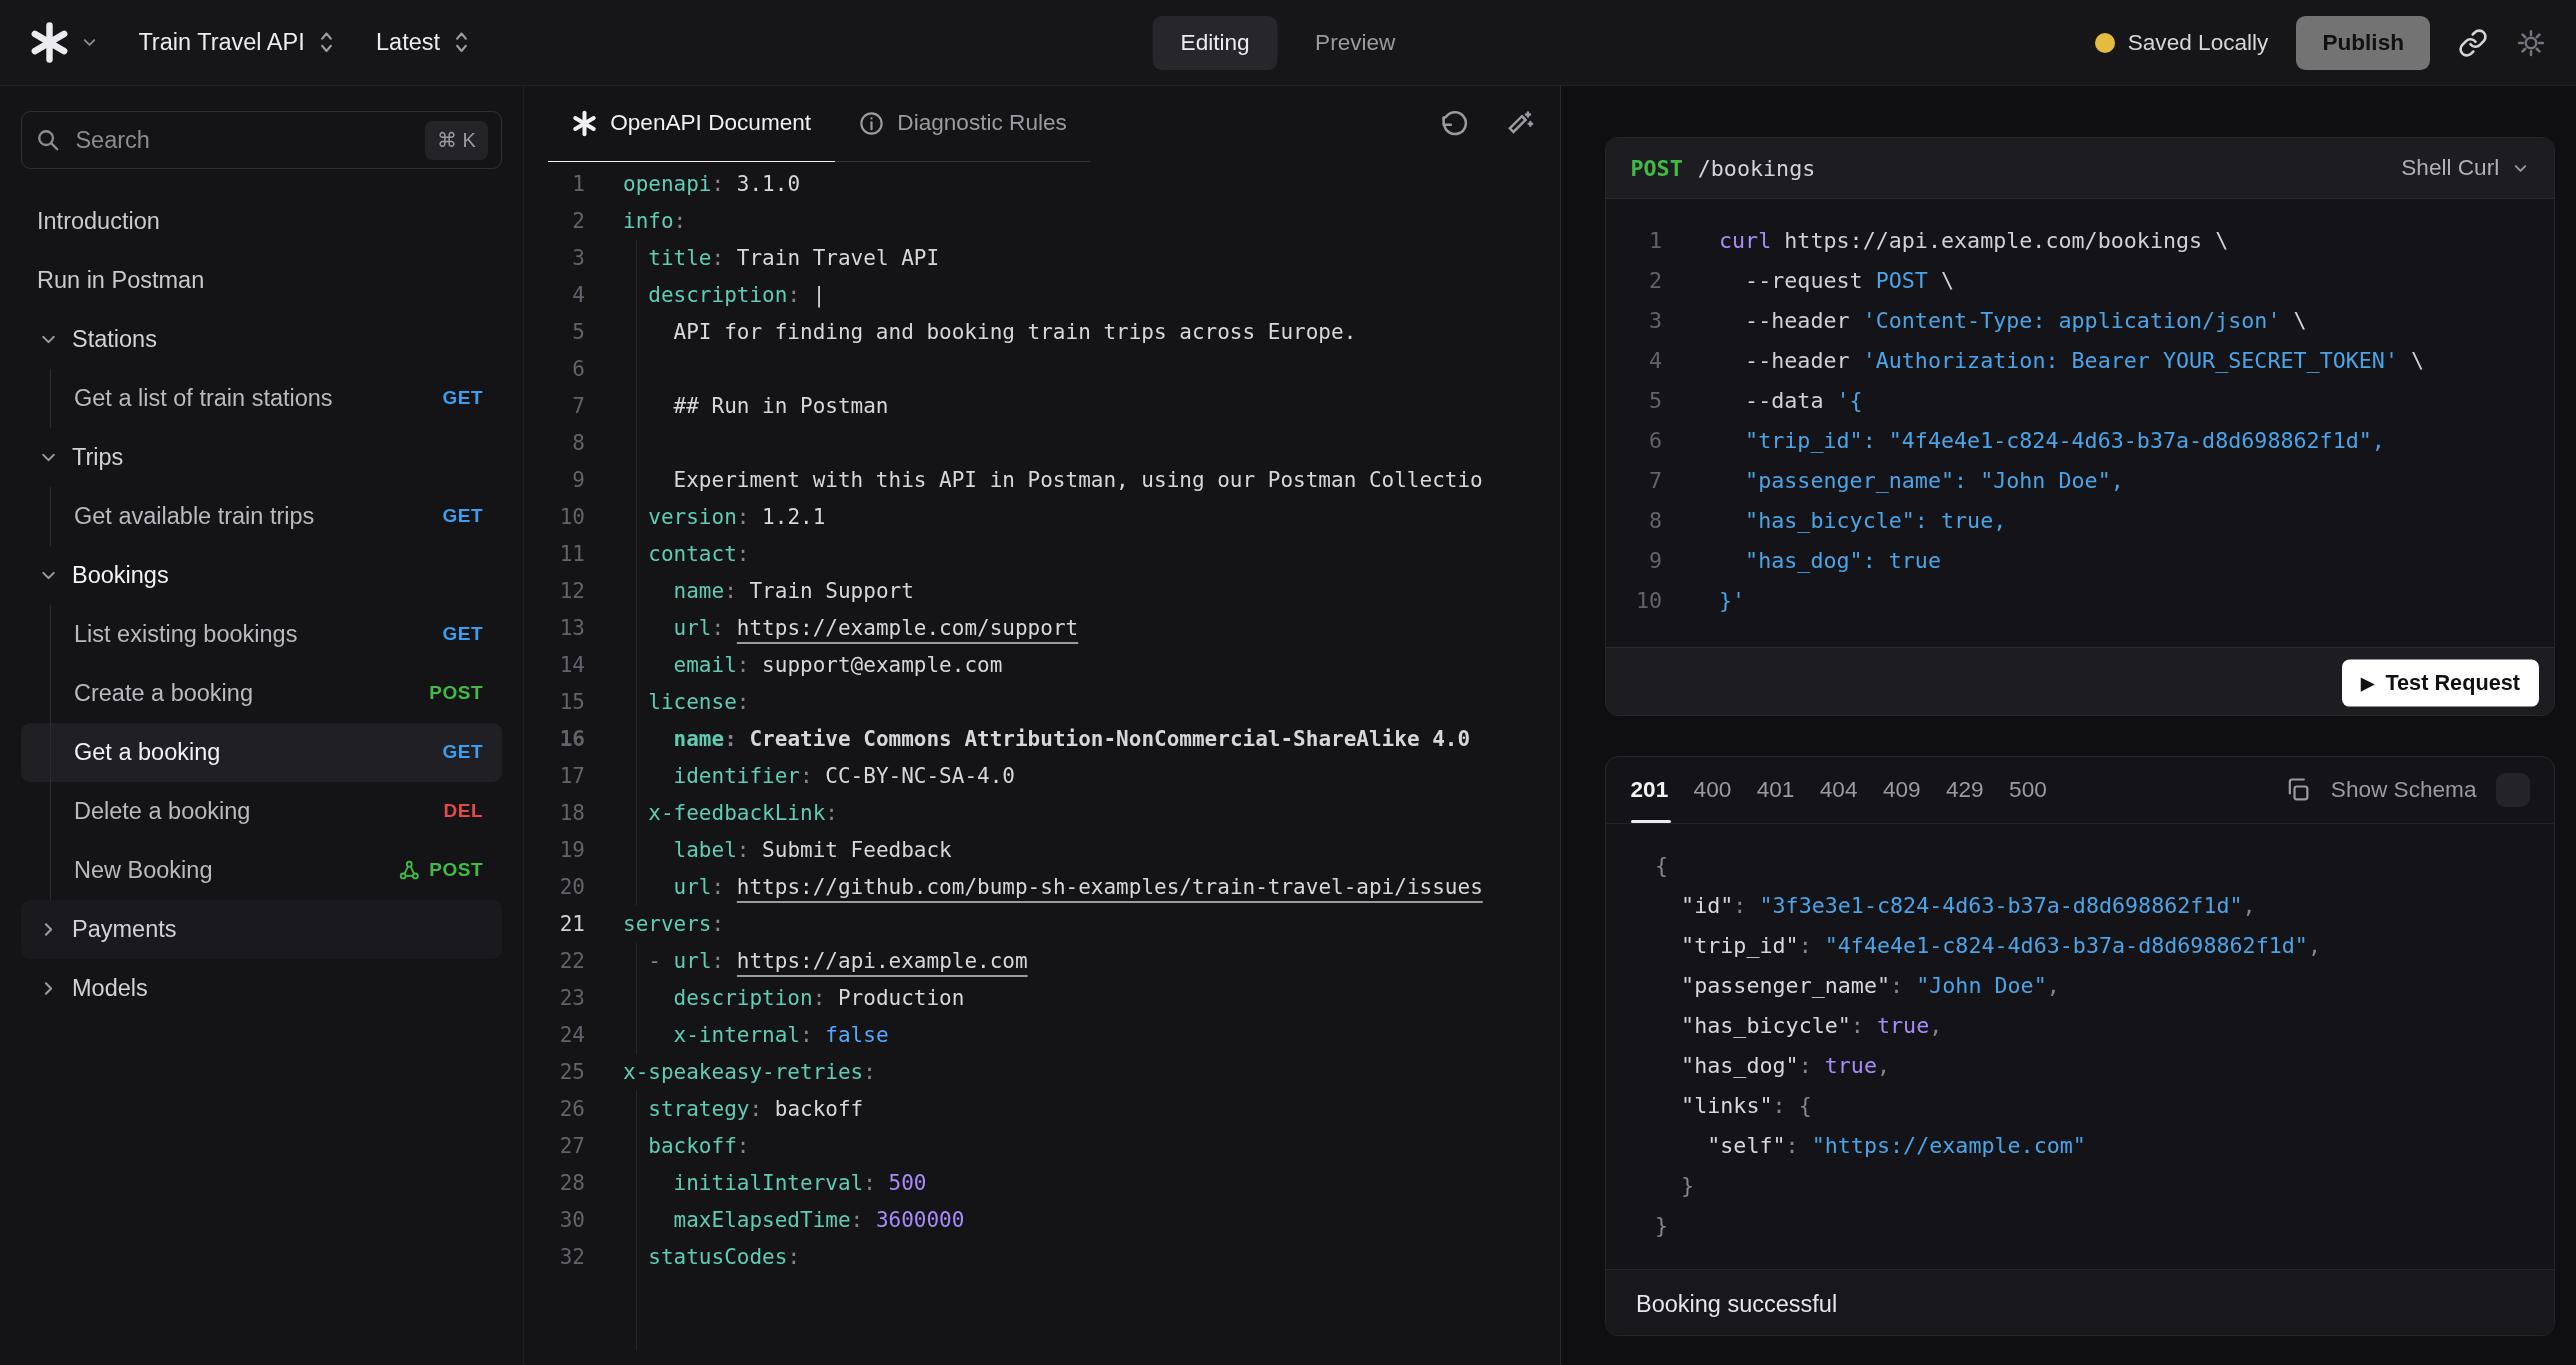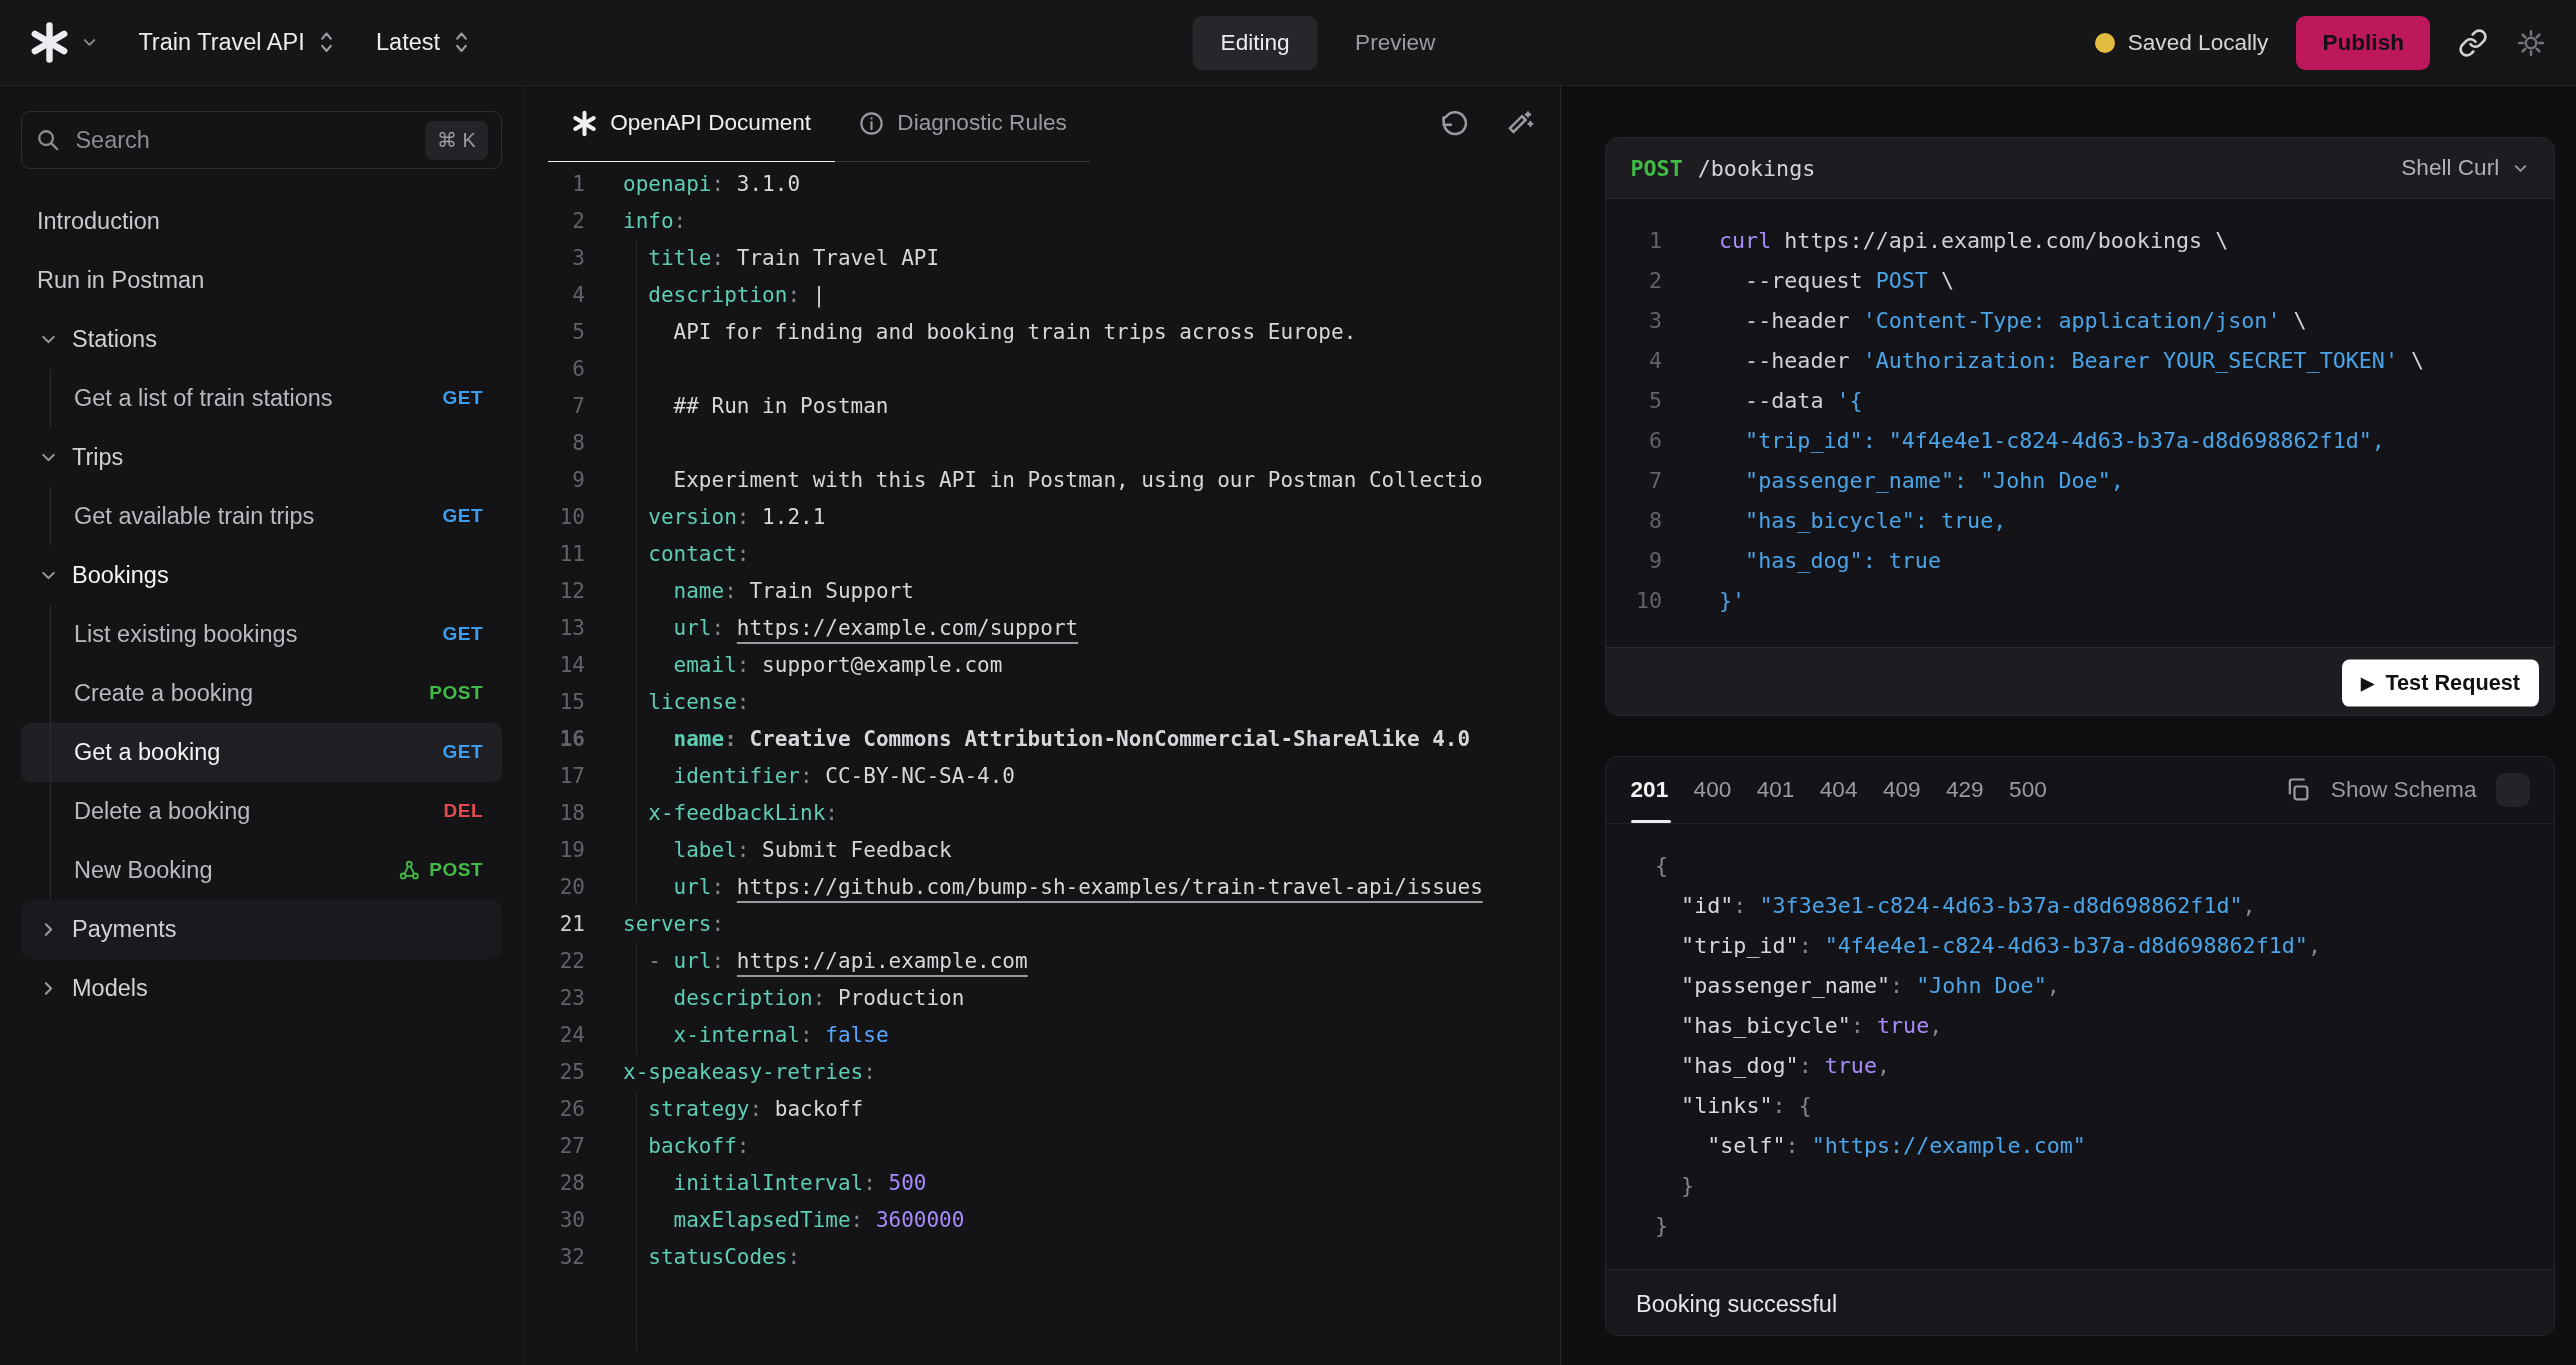--- a/index.html
+++ b/index.html
@@ -10,27 +10,27 @@
   
   .topbar{position:absolute;top:0;left:0;right:0;height:85px;background:#161619;
           border-bottom:0.9px solid #222226;display:flex;align-items:center;z-index:5;}
   .tb-left{display:flex;align-items:center;padding-left:28px;gap:13px;}
   .logo-wrap{display:flex;align-items:center;gap:9.4px;cursor:pointer;}
   .logo-svg{width:43px;height:43px;}
   .sel{display:flex;align-items:center;gap:11.3px;margin-left:26px;cursor:pointer;}
   .sel .sel-label{font-size:23.5px;color:#ececf0;font-weight:500;}
   .chev-ud{width:21px;height:24.5px;}
   .chev-sm{width:19px;height:19px;}
-  .mode-switch{position:absolute;left:50%;transform:translateX(-50%);display:flex;gap:9.4px;align-items:center;margin-left:40px;}
+  .mode-switch{position:absolute;left:50%;transform:translateX(-50%);display:flex;gap:9.4px;align-items:center;}
   .mode-tab{font-size:22.6px;color:#9a9aa1;padding:14px 28px;border-radius:9.4px;cursor:pointer;}
   .mode-tab.active{background:#27272b;color:#ececf0;}
   .tb-right{margin-left:auto;display:flex;align-items:center;padding-right:30px;gap:28px;}
   .save-status{display:flex;align-items:center;gap:13px;font-size:22.6px;color:#d6d6da;}
   .status-dot{width:20px;height:20px;border-radius:50%;}
-  .publish-btn{background:#be185d;color:#111113;font-size:22.6px;font-weight:600;border:none;
+  .publish-btn{background:#737373;color:#111113;font-size:22.6px;font-weight:600;border:none;
                border-radius:9.4px;padding:14px 26px;cursor:pointer;}
   .tb-icon{width:30px;height:30px;cursor:pointer;}
 
   
   .main{position:absolute;top:85px;left:0;right:0;bottom:0;display:flex;}
   .sidebar{width:523px;flex:none;background:#141417;border-right:0.9px solid #1f1f23;overflow:hidden;}
   .editor{width:1036px;flex:none;background:#141417;border-right:0.9px solid #28282c;position:relative;overflow:hidden;}
   .right-panel{flex:1;background:#0f0f12;padding:52px 21px 0 44px;box-sizing:border-box;overflow:hidden;}
 
   

